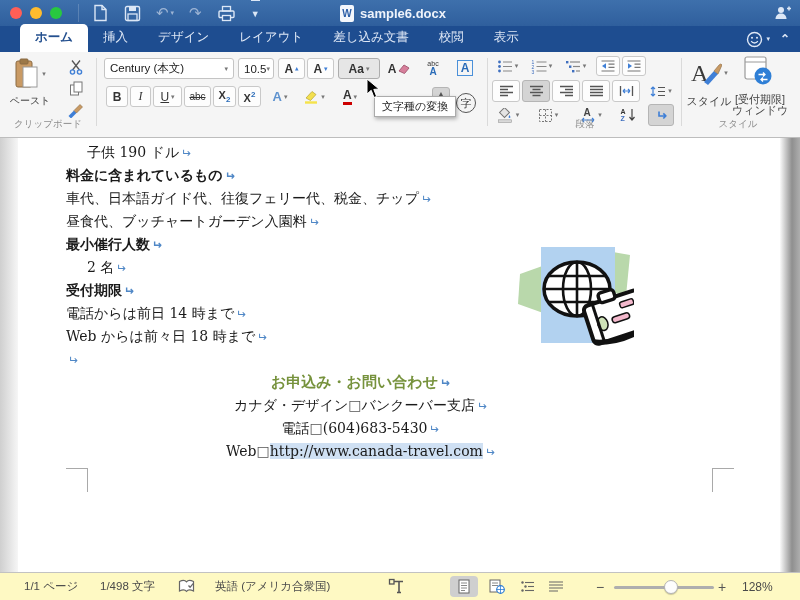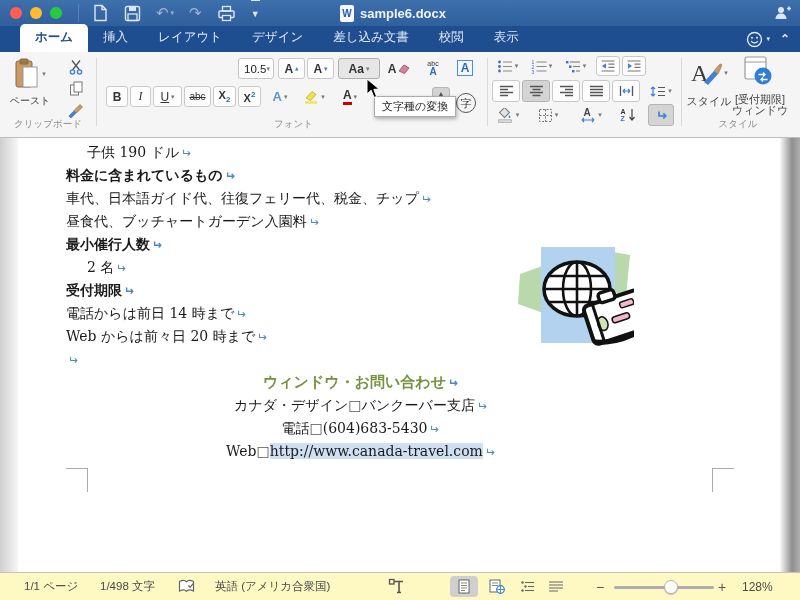--- a/index.html
+++ b/index.html
@@ -154,22 +154,22 @@
         <path d="M2.5 15 c0-3.5 2.5-5.5 5.5-5.5 s5.5 2 5.5 5.5 z" fill="#dce7f6"></path>
         <path d="M14 4.5 h4 M16 2.5 v4" stroke="#dce7f6" stroke-width="1.5"></path>
       </svg>
   </div>
 </div>
 
 <div class="tabbar">
   <div class="tabs">
       <div class="tab active">ホーム</div>
       <div class="tab">挿入</div>
+      <div class="tab">デザイン</div>
       <div class="tab">レイアウト</div>
-      <div class="tab">デザイン</div>
       <div class="tab">差し込み文書</div>
       <div class="tab">校閲</div>
       <div class="tab">表示</div>
     </div>
   <div class="tab-right">
     <span style="display:flex;align-items:center;gap:3px;">
       <svg width="17" height="17" viewBox="0 0 17 17">
           <circle cx="8.5" cy="8.5" r="7" fill="none" stroke="#dfe8f6" stroke-width="1.4"></circle>
           <circle cx="6" cy="6.8" r="1" fill="#dfe8f6"></circle>
           <circle cx="11" cy="6.8" r="1" fill="#dfe8f6"></circle>
@@ -207,20 +207,24 @@
   </div>
   <div class="rbtn flat" style="left:62px; top:48px; width:26px;">
     <svg width="17" height="15" viewBox="0 0 17 15">
         <path d="M1.5 13 L7 7.5 L9.5 10 L4 15.5 Z" fill="#3f7fd6"></path>
         <path d="M7 7.5 L13 1.5 L15.5 4 L9.5 10 Z" fill="#c99a64" stroke="#8a6a42" stroke-width=".6"></path>
       </svg>
   </div>
   <div class="glabel" style="left:0; top:66px; width:96px;">クリップボード</div>
   <div class="rdiv" style="left:96px;"></div>
 
+  <div class="combo" style="left:104px; top:6px; width:130px;">
+    <span>Century (本文)</span>
+      <span class="caret">▾</span>
+  </div>
   <div class="combo" style="left:238px; top:6px; width:36px;">
     <span>10.5</span>
       <span class="caret">▾</span>
   </div>
   <div class="rbtn" style="left:278px; top:6px; width:27px;">
     <span class="b">A</span>
       <span class="bluecaret" style="transform:rotate(180deg)">▾</span>
   </div>
   <div class="rbtn" style="left:307px; top:6px; width:27px;">
     <span class="b">A</span>
@@ -279,21 +283,20 @@
   <div class="rbtn flat" style="left:336px; top:34px; width:28px;">
       <span class="b" style="border-bottom:3px solid #c00; line-height:13px;">A</span>
       <span class="caret">▾</span>
     </div>
   <div class="rbtn active" style="left:432px; top:35px; width:18px; height:12px;">
       <span style="font-size:7px; color:#555;">▲</span>
     </div>
   <div class="rbtn flat" style="left:452px; top:38px; width:28px; height:26px;">
     <span class="encircle">字</span>
   </div>
-  <div class="glabel" style="left:100px; top:66px; width:387px;">フォント</div>
   <div class="rdiv" style="left:487px;"></div>
 
   <div class="tooltip">文字種の変換</div>
   <div class="cursor">
     <svg width="14" height="21" viewBox="0 0 14 21">
         <path d="M1 1 L1 16 L5.2 12.3 L8 19.5 L10.6 18.4 L7.8 11.4 L13 11 Z" fill="#000" stroke="#fff" stroke-width="1"></path>
       </svg>
   </div>
 
   <div class="rbtn flat" style="left:492px; top:4px; width:31px; height:20px;">
@@ -399,20 +402,21 @@
         <span>A</span>
         <span style="color:#3f6fbf">Z</span>
       </span>
     <svg width="8" height="14" viewBox="0 0 8 14">
         <path d="M4 1 v10 M1.5 9 L4 12 L6.5 9" stroke="#444" stroke-width="1.2" fill="none"></path>
       </svg>
   </div>
   <div class="rbtn active" style="left:648px; top:52px; width:26px; height:22px;">
     <span class="retglyph">↵</span>
   </div>
+  <div class="glabel" style="left:490px; top:66px; width:190px;">段落</div>
   <div class="rdiv" style="left:681px;"></div>
 
   <div class="rbtn flat" style="left:688px; top:2px; width:42px; height:38px;">
     <svg width="32" height="30" viewBox="0 0 32 30">
       <text x="1" y="23" font-size="24" fill="#3a3a3a" font-family="Liberation Serif,serif">A</text>
       <path d="M14 24 L24 13 L28 16 L18 27 Z" fill="#3f7fd6"></path>
       <path d="M24 13 L29 7 Q31 5 32 7 L28 16 Z" fill="#c99a64" stroke="#8a6a42" stroke-width=".6"></path>
     </svg>
     <span class="caret">▾</span>
   </div>
@@ -437,23 +441,23 @@
 
   <div class="doc-text">
       <div class="doc-line indent"><span>子供 190 ドル</span><span class="ret">↵</span></div>
       <div class="doc-line bold"><span>料金に含まれているもの</span><span class="ret">↵</span></div>
       <div class="doc-line"><span>車代、日本語ガイド代、往復フェリー代、税金、チップ</span><span class="ret">↵</span></div>
       <div class="doc-line"><span>昼食代、ブッチャートガーデン入園料</span><span class="ret">↵</span></div>
       <div class="doc-line bold"><span>最小催行人数</span><span class="ret">↵</span></div>
       <div class="doc-line indent"><span>2 名</span><span class="ret">↵</span></div>
       <div class="doc-line bold"><span>受付期限</span><span class="ret">↵</span></div>
       <div class="doc-line"><span>電話からは前日 14 時まで</span><span class="ret">↵</span></div>
-      <div class="doc-line"><span>Web からは前々日 20 時まで</span><span class="ret">↵</span></div>
+      <div class="doc-line"><span>Web からは前々日 18 時まで</span><span class="ret">↵</span></div>
       <div class="doc-line"><span class="ret">↵</span></div>
-      <div class="doc-line center bold green"><span>ウィンドウ・お問い合わせ</span><span class="ret">↵</span></div>
+      <div class="doc-line center bold green"><span>お申込み・お問い合わせ</span><span class="ret">↵</span></div>
       <div class="doc-line center"><span>カナダ・デザイン</span><span class="spmark">□</span><span>バンクーバー支店</span><span class="ret">↵</span></div>
       <div class="doc-line center"><span>電話</span><span class="spmark">□</span><span>(604)683-5430</span><span class="ret">↵</span></div>
       <div class="doc-line center"><span>Web</span><span class="spmark">□</span><span class="hl">http://www.canada-travel.com</span><span class="ret">↵</span></div>
     </div>
 
   <div class="cropmark bl"></div>
   <div class="cropmark br"></div>
 
   <div class="clipart">
     <svg width="118" height="112" viewBox="0 0 118 112">

